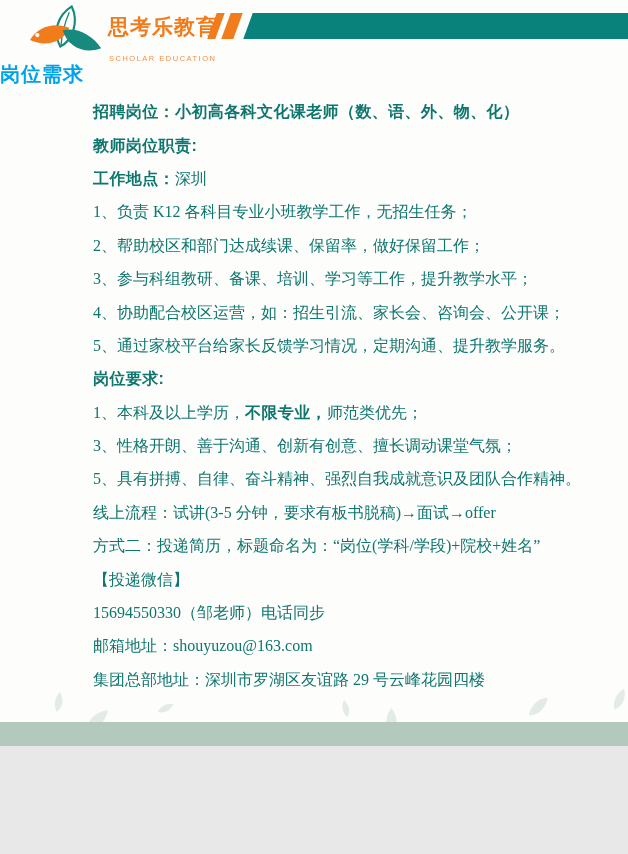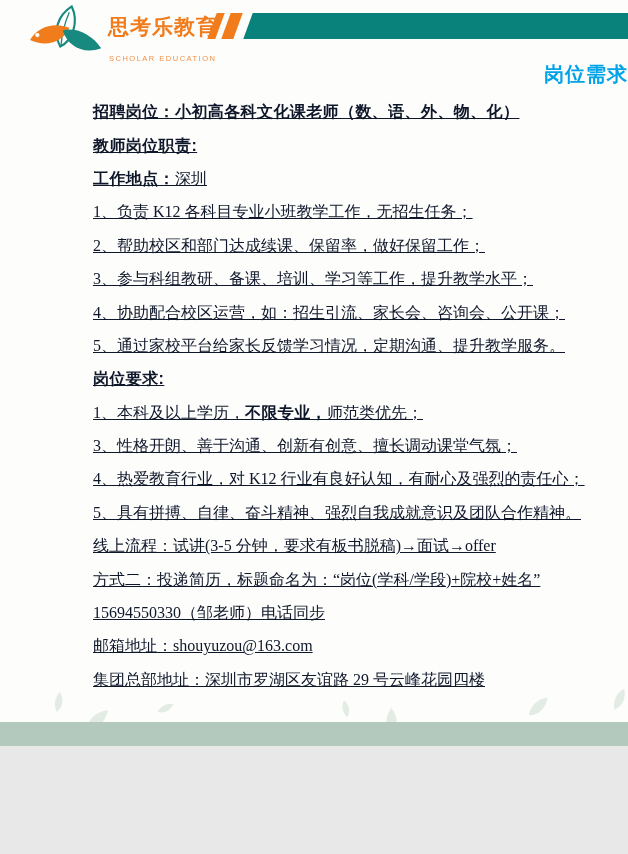--- a/index.html
+++ b/index.html
@@ -22,30 +22,30 @@
     font-family:"Liberation Sans","DejaVu Sans",sans-serif;
     font-size:7.5px; letter-spacing:1.5px; color:var(--brand-orange-light);
   }
   .stripe, .banner { position:absolute; top:13px; height:26px; transform:skewX(-20deg); }
   .stripe1 { left:212px; width:8px;  background:var(--brand-orange); }
   .stripe2 { left:226px; width:12px; background:var(--brand-orange); }
   .banner  { left:248px; width:410px; background:var(--banner-teal); }
   
   .title {
     position:absolute; top:61px; left:0; width:100%;
-    text-align:right;
+    text-align:left;
     font-family:"Liberation Sans","DejaVu Sans",sans-serif;
     font-weight:800; font-size:20px; color:var(--accent-blue);
     letter-spacing:1px;
   }
   
   .body { position:absolute; left:93px; top:96px; right:8px; z-index:2; }
   .line {
     height:33.4px; display:flex; align-items:center;
-    font-size:16px; color:#0f172a; white-space:pre;text-decoration:underline;
+    font-size:16px; color:#0f766e; white-space:pre;
   }
   .line.sp { }
   .line .b {
     font-weight:700;
     font-family:"Liberation Sans","DejaVu Sans",sans-serif;
     letter-spacing:.4px;
   }
   .line .r { }
   
   .watermark { position:absolute; inset:0; z-index:1; }
@@ -144,24 +144,24 @@
       <div class="line"><span class="b">教师岗位职责:</span></div>
       <div class="line"><span class="b">工作地点：</span><span class="r">深圳</span></div>
       <div class="line"><span class="r">1、负责 K12 各科目专业小班教学工作，无招生任务；</span></div>
       <div class="line"><span class="r">2、帮助校区和部门达成续课、保留率，做好保留工作；</span></div>
       <div class="line"><span class="r">3、参与科组教研、备课、培训、学习等工作，提升教学水平；</span></div>
       <div class="line"><span class="r">4、协助配合校区运营，如：招生引流、家长会、咨询会、公开课；</span></div>
       <div class="line"><span class="r">5、通过家校平台给家长反馈学习情况，定期沟通、提升教学服务。</span></div>
       <div class="line"><span class="b">岗位要求:</span></div>
       <div class="line"><span class="r">1、本科及以上学历，</span><span class="b">不限专业，</span><span class="r">师范类优先；</span></div>
       <div class="line"><span class="r">3、性格开朗、善于沟通、创新有创意、擅长调动课堂气氛；</span></div>
-      <div class="line"><span class="r">4、热爱教育行业，对 K12 行业有良好认知，有耐心及强烈的责任心；</span></div>
       <div class="line"><span class="r">5、具有拼搏、自律、奋斗精神、强烈自我成就意识及团队合作精神。</span></div>
       <div class="line sp"><span class="r">线上流程：试讲(3-5 分钟，要求有板书脱稿)→面试→offer</span></div>
       <div class="line"><span class="r">方式二：投递简历，标题命名为：“岗位(学科/学段)+院校+姓名”</span></div>
+      <div class="line"><span class="r">【投递微信】</span></div>
       <div class="line"><span class="r">15694550330（邹老师）电话同步</span></div>
       <div class="line"><span class="r">邮箱地址：shouyuzou@163.com</span></div>
       <div class="line"><span class="r">集团总部地址：深圳市罗湖区友谊路 29 号云峰花园四楼</span></div>
     </main>
 
   <footer class="footer-bar"></footer>
 
 </div>
 
 </body></html>

